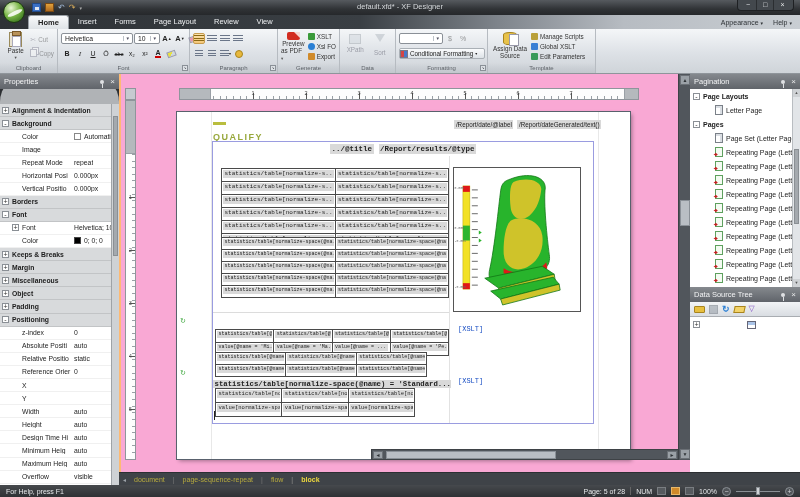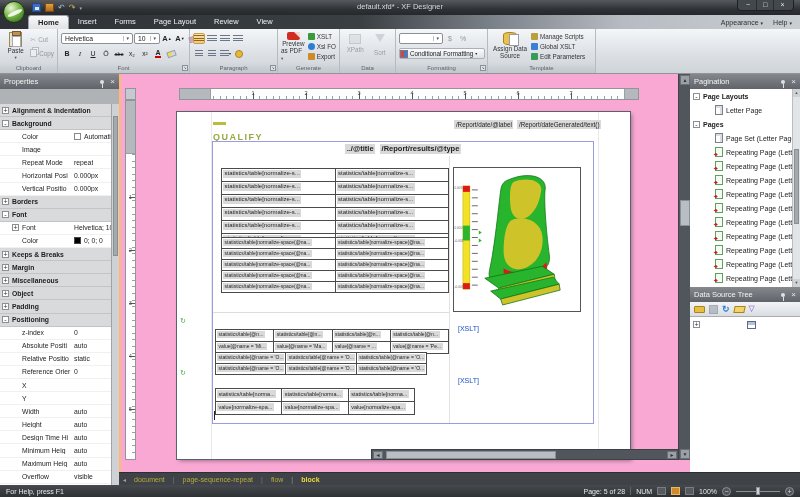--- a/index.html
+++ b/index.html
@@ -88,21 +88,21 @@
   .ic-xslt { background:#3a9a3a; } .ic-xslfo { background:#2a7fd4; border-radius:50%; } .ic-export { background:#d08a2a; }
   .ic-scripts { background:#b9a03a; } .ic-gxslt { background:#3a7fd4; } .ic-params { background:#3a9a5a; }
   .tallbtn { width:25px; display:flex; flex-direction:column; align-items:center; gap:2px; padding-top:3px; font-size:6.3px; color:#445; }
   .ic-xpath { width:12px; height:10px; background:#cdd3da; border:1px solid #9aa1a8; }
   .ic-sort { width:0; height:0; border:5px solid rgba(0,0,0,0); border-top:8px solid #aab2ba; }
   .ic-db { width:14px; height:13px; background:#e8c24a; border:1px solid #a8841e; border-radius:45%/22%; position:relative; }
   .ic-db::after { content:""; position:absolute; right:-3px; bottom:-2px; width:8px; height:10px; background:#fff; border:1px solid #99a; }
   .ic-cf { width:8px; height:8px; background:linear-gradient(90deg,#d44444 50%,#4878c8 50%); border:1px solid #778; }
 
   
-  #properties { position:absolute; left:0; top:74px; width:119px; height:411px; background:#b0b3b6; }
+  #properties { position:absolute; left:0; top:74px; width:119px; height:411px; background:#b0b3b6;border-radius:28px; }
   .phead { height:15px; background:linear-gradient(#85898e,#60646a); display:flex; align-items:center;
     padding:0 4px; color:#f2f3f4; font-size:7.5px; }
   .phead .sp { flex:1; }
   .pin-icon { width:4px; height:4px; background:#dfe1e3; border-radius:50%; position:relative; margin-right:6px; }
   .pin-icon::after { content:""; position:absolute; left:1.5px; top:4px; width:1px; height:4px; background:#dfe1e3; }
   .close-x { font-size:8px; color:#e8e9ea; line-height:8px; }
   .objbar { height:15px; background:linear-gradient(#a7abaf,#94989c); color:#111; font-weight:bold;
     font-size:7.5px; line-height:15px; padding-left:8px; border-bottom:1px solid #7e8286; }
   .pgrid { position:absolute; left:0; top:30px; right:8px; bottom:0; background:#fff; overflow:hidden; }
   .pscrollv { position:absolute; right:0; top:30px; width:8px; bottom:0; background:#cfd2d5; border-left:1px solid #9fa3a7; }
@@ -146,21 +146,21 @@
 
   #page { position:absolute; left:56px; top:38px; width:453px; height:347px; background:#fff;
     box-shadow:0 0 0 1px #59616d, 2px 2px 4px rgba(0,0,0,.35); }
   .mline { position:absolute; top:0; bottom:0; width:1px; background:#e8e8e8; }
   .logo-block { position:absolute; left:36px; top:10px; }
   .logo-bar { display:block; width:13px; height:2.5px; background:#b9bd3e; margin-bottom:1.5px; }
   .logo-text { font-size:9px; color:#98a83c; letter-spacing:1.5px; font-weight:bold; }
   .hdr-fields { position:absolute; right:29px; top:8px; display:flex; gap:4px; }
   .fld { background:#d9d9d9; color:#222; padding:0 1.5px; white-space:nowrap; }
   .hf { font-size:6.3px; line-height:9px; }
-  #flowbox { position:absolute; left:35px; top:29px; width:382px; height:283px; border:1px solid #9a9ce0; }
+  #flowbox { position:absolute; left:35px; top:29px; width:382px; height:283px; border:1px solid #9a9ce0;font-family:Liberation Mono, monospace; }
   .doc-title { position:absolute; left:0; top:2px; width:100%; display:flex; justify-content:center; gap:5px; }
   .tf { font-size:7.5px; font-weight:bold; line-height:10px; }
   .colline { position:absolute; left:236px; top:14px; bottom:0; width:1px; background:#e2e2e2; }
   .hline { position:absolute; left:0; top:170px; width:236px; height:1px; background:#dcdcdc; }
   .dtbl { position:absolute; border:1px solid #4a4a4a; background:#fff; }
   .trow { display:flex; border-bottom:1px solid #4a4a4a; }
   .trow:last-child { border-bottom:none; }
   .tcell { flex:1; border-right:1px solid #4a4a4a; overflow:hidden; padding:1px 1px; }
   .tcell:last-child { border-right:none; }
   .tcell .fld { display:inline-block; max-width:100%; overflow:hidden; }
@@ -796,20 +796,21 @@
               <div class="tcell"><span class="fld">statistics/table[@name = 'O...</span></div>
             </div>
             <div class="trow">
 
           <div class="tcell"><span class="fld">statistics/table[@name = 'O...</span></div>
               <div class="tcell"><span class="fld">statistics/table[@name = 'O...</span></div>
               <div class="tcell"><span class="fld">statistics/table[@name = 'O...</span></div>
             </div>
           </div>
 
+        <div class="dhead h2"><span class="fld">statistics/table[normalize-space(@name) = 'Standard...</span></div>
         <span class="xslt-tag xslt2">[XSLT]</span>
 
         <div class="dtbl tC">
 
         <div class="trow">
 
           <div class="tcell"><span class="fld">statistics/table[norma...</span></div>
               <div class="tcell"><span class="fld">statistics/table[norma...</span></div>
               <div class="tcell"><span class="fld">statistics/table[norma...</span></div>
             </div>

